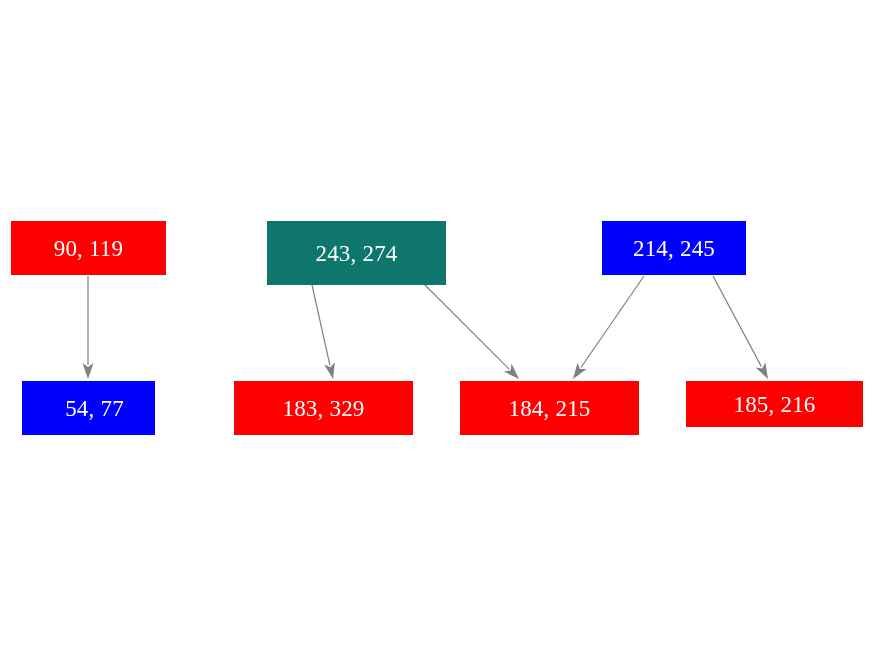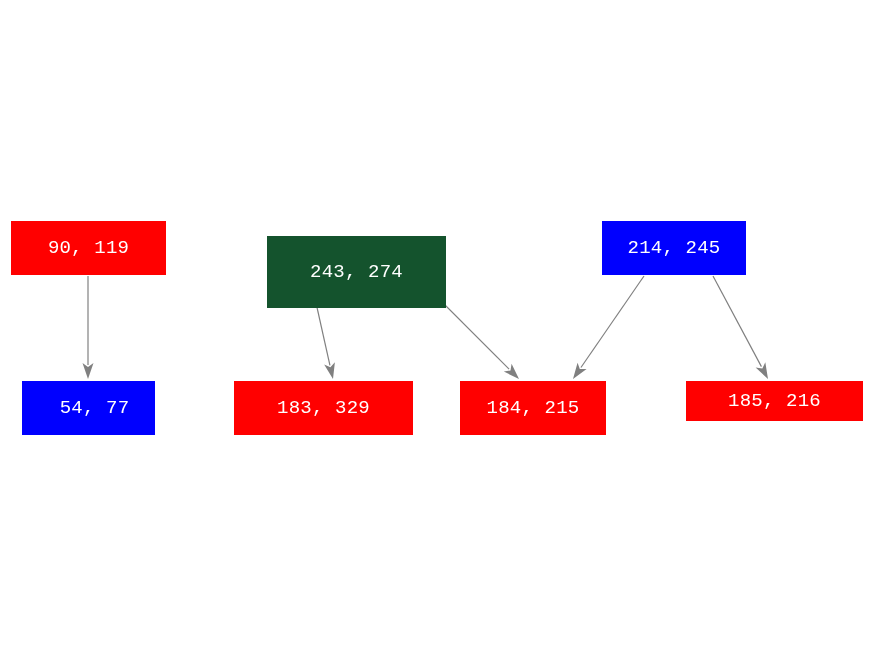--- a/index.html
+++ b/index.html
@@ -25,22 +25,22 @@
     height: 656px;
     pointer-events: none;
   }
   .node {
     position: absolute;
     display: flex;
     align-items: center;
     justify-content: center;
     box-sizing: border-box;
     color: #ffffff;
-    font-size: 19px;
-    font-family: Liberation Mono, monospace;
+    font-size: 23px;
+    font-family: Liberation Serif, serif;
     line-height: 1;
     letter-spacing: 0.2px;
     white-space: nowrap;
   }
   .node-label {
     pointer-events: none;
   }
 </style>
 </head>
 <body>
@@ -67,33 +67,33 @@
       <g>
         <line x1="713" y1="276" x2="761.4055423985251" y2="366.65037940087433" stroke="#808080" stroke-width="1.2"></line>
         <path d="M 768 379 L 755.6118403629436 367.4768276587215 L 762.3476077701644 368.41461091503515 L 765.3151136908281 362.2954681147055 Z" fill="#808080"></path>
       </g>
     </svg>
 
   <div id="node-layer">
       <div class="node" style="left: 11px; top: 221px; width: 155px; height: 54px; background: rgb(255, 0, 0);">
         <span class="node-label">90, 119</span>
       </div>
-      <div class="node" style="left: 267px; top: 221px; width: 179px; height: 72px; background: #14532d; margin-top: 15px;">
+      <div class="node" style="left: 267px; top: 221px; width: 179px; height: 64px; background: #0f766e;">
         <span class="node-label">243, 274</span>
       </div>
       <div class="node" style="left: 602px; top: 221px; width: 144px; height: 54px; background: rgb(0, 0, 255);">
         <span class="node-label">214, 245</span>
       </div>
       <div class="node" style="left: 22px; top: 381px; width: 133px; height: 54px; background: rgb(0, 0, 255); padding-left: 12px;">
         <span class="node-label">54, 77</span>
       </div>
       <div class="node" style="left: 234px; top: 381px; width: 179px; height: 54px; background: rgb(255, 0, 0);">
         <span class="node-label">183, 329</span>
       </div>
-      <div class="node" style="left: 460px; top: 381px; width: 146px; height: 54px; background: rgb(255, 0, 0);">
+      <div class="node" style="left: 460px; top: 381px; width: 179px; height: 54px; background: rgb(255, 0, 0);">
         <span class="node-label">184, 215</span>
       </div>
-      <div class="node" style="left: 686px; top: 381px; width: 177px; height: 40px; background: rgb(255, 0, 0);">
+      <div class="node" style="left: 686px; top: 381px; width: 177px; height: 46px; background: rgb(255, 0, 0);">
         <span class="node-label">185, 216</span>
       </div>
     </div>
 
 </div>
 
 </body></html>

